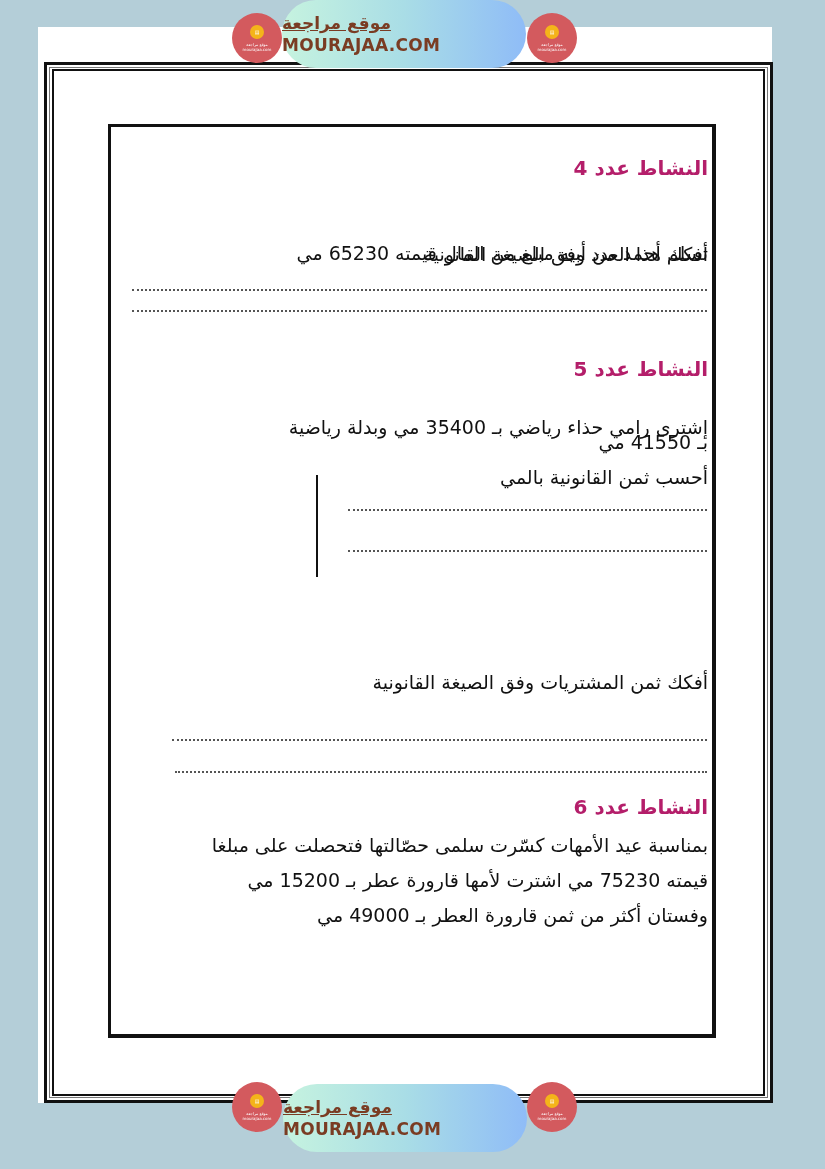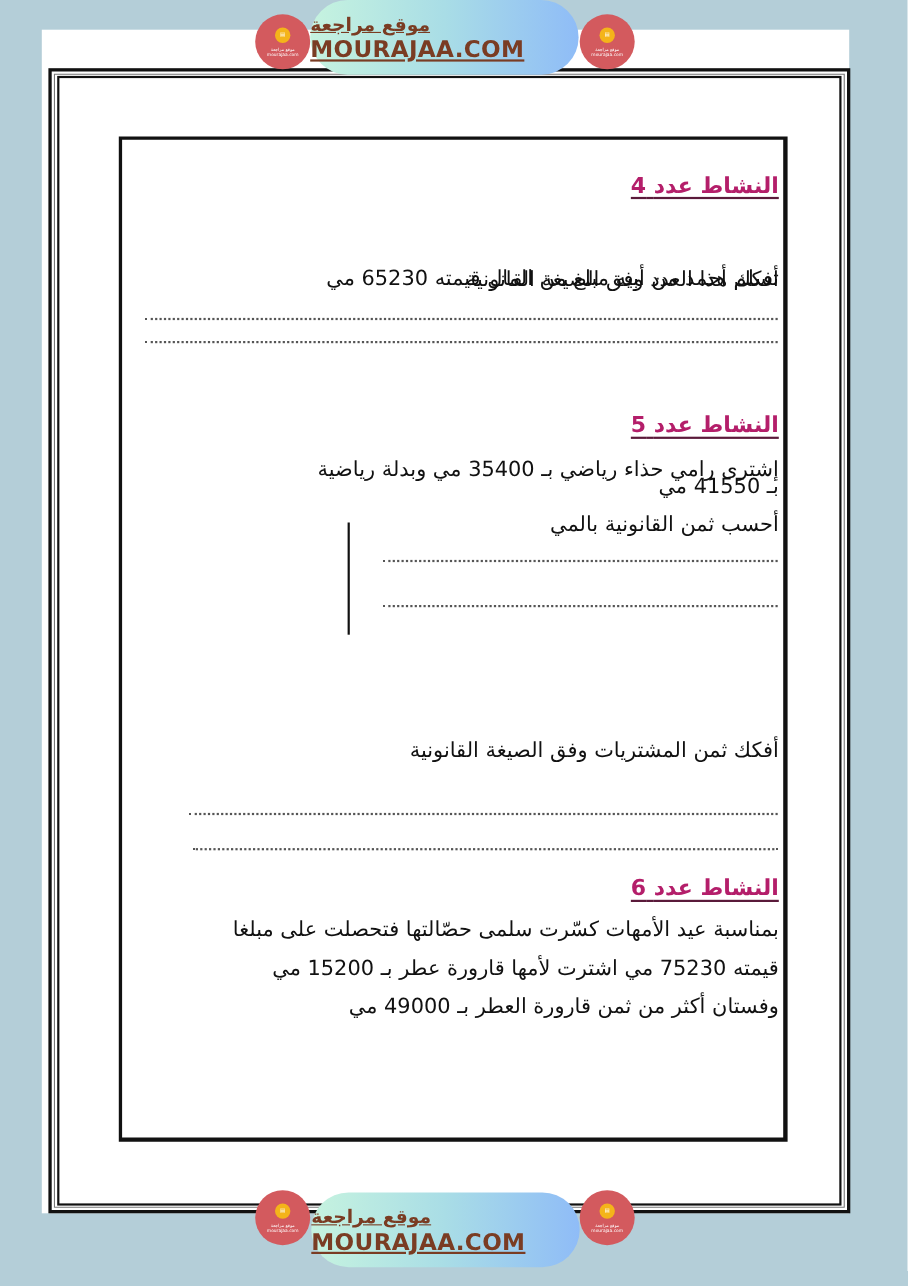--- a/index.html
+++ b/index.html
@@ -29,39 +29,39 @@
     background:#fff;
   }
   
   .banner {
     position:absolute; width:244px; height:68px; border-radius:34px;
     background:linear-gradient(90deg,#c6f3df 0%,#a9dde6 50%,#8fbcf7 100%);
     display:flex; flex-direction:column; justify-content:center;
     color:#7a3c23; font-weight:bold; z-index:5;
   }
   .banner .ar { font-size:17px; text-decoration:underline; line-height:22px; }
-  .banner .en { font-size:21px; text-decoration:underline; letter-spacing:0.3px; line-height:22px; }
+  .banner .en { font-size:17px; letter-spacing:0.3px; line-height:22px; }
   .banner.top { left:282px; top:0px; }
   .banner.bottom { left:283px; top:1084px; }
   .logo {
     position:absolute; width:50px; height:50px; border-radius:50%;
     background:#d35a5e; z-index:5;
     display:flex; flex-direction:column; align-items:center; justify-content:center;
   }
   .logo .dot {
     width:14px; height:14px; border-radius:50%; background:#f4b41a;
     display:flex; align-items:center; justify-content:center;
     font-size:5px; color:#fff; font-weight:bold;
   }
   .logo .cap { font-size:4px; color:#fff; margin-top:3px; line-height:5px; text-align:center; }
   
   .rtl { direction:rtl; text-align:right; position:absolute; right:117px; color:#111; }
   .heading {
     font-size:20px; font-weight:bold; color:#b41e6a;
-    text-decoration:underline; text-decoration-color:#5a1a3a; text-underline-offset:4px;
+    text-decoration-color:#5a1a3a; text-underline-offset:4px;
   }
   .heading .num { color:#b41e6a; }
   .para { font-size:19px; line-height:29px; white-space:nowrap; }
   .dots {
     position:absolute; height:0; border-top:2px dotted #555;
   }
   .vline { position:absolute; width:2px; background:#111; }
 </style>
 </head>
 <body>
@@ -86,21 +86,21 @@
 
 <div class="rtl heading" style="top:156px;">
   <span>النشاط عدد</span>
   <span class="num">4</span>
 </div>
 <div class="rtl para" style="top:211px;margin-top:28px;">تسلم أحمد من أبيه مبلغ من المال قيمته 65230 مي</div>
 <div class="rtl para" style="top:240px;">أفكك هذا العدد وفق الصيغة القانونية</div>
 <div class="dots" style="left:132px;width:575px;top:289px;"></div>
 <div class="dots" style="left:132px;width:575px;top:310px;"></div>
 
-<div class="rtl heading" style="top:357px;margin-top:17px;">
+<div class="rtl heading" style="top:357px;">
   <span>النشاط عدد</span>
   <span class="num">5</span>
 </div>
 <div class="rtl para" style="top:413px;">إشترى رامي حذاء رياضي بـ 35400 مي وبدلة رياضية</div>
 <div class="rtl para" style="top:428px;margin-left:32px;">بـ 41550 مي</div>
 <div class="rtl para" style="top:463px;">أحسب ثمن القانونية بالمي</div>
 <div class="vline" style="left:316px;top:475px;height:102px;"></div>
 <div class="dots" style="left:348px;width:359px;top:509px;"></div>
 <div class="dots" style="left:348px;width:359px;top:550px;"></div>
 <div class="rtl para" style="top:668px;">أفكك ثمن المشتريات وفق الصيغة القانونية</div>

